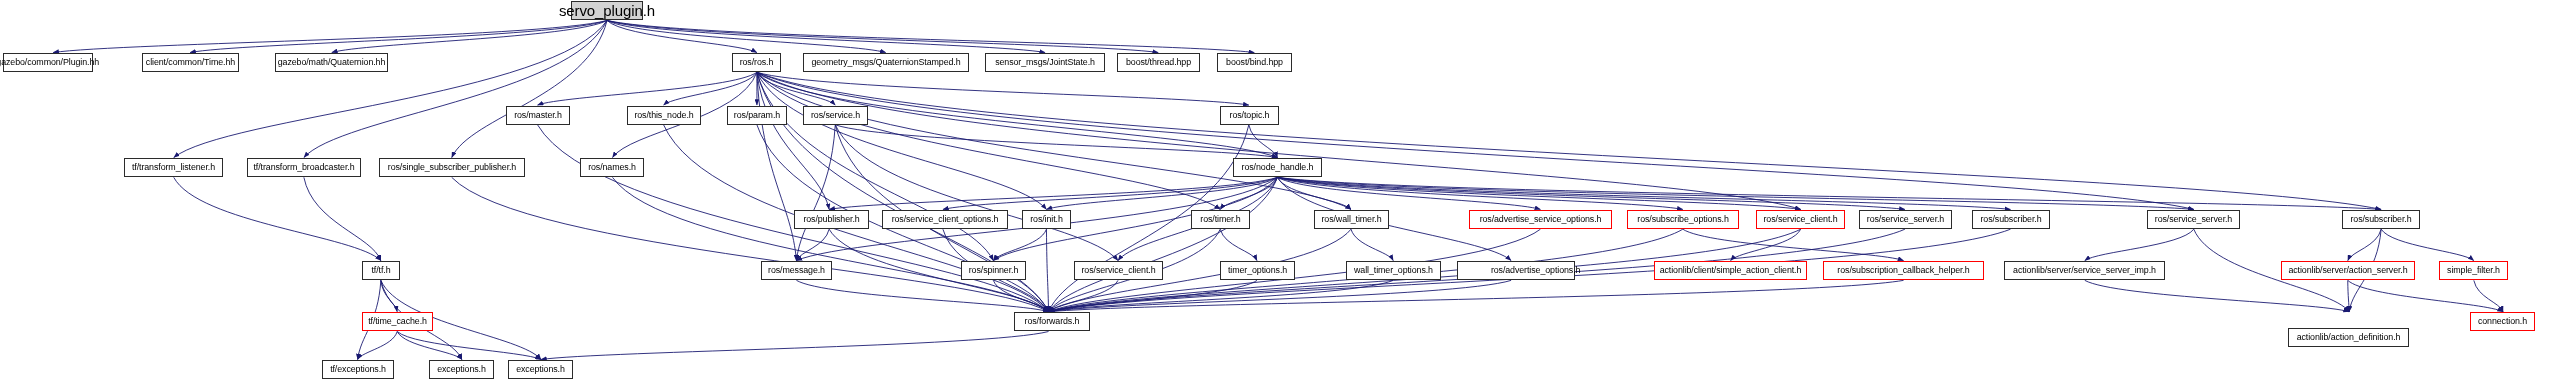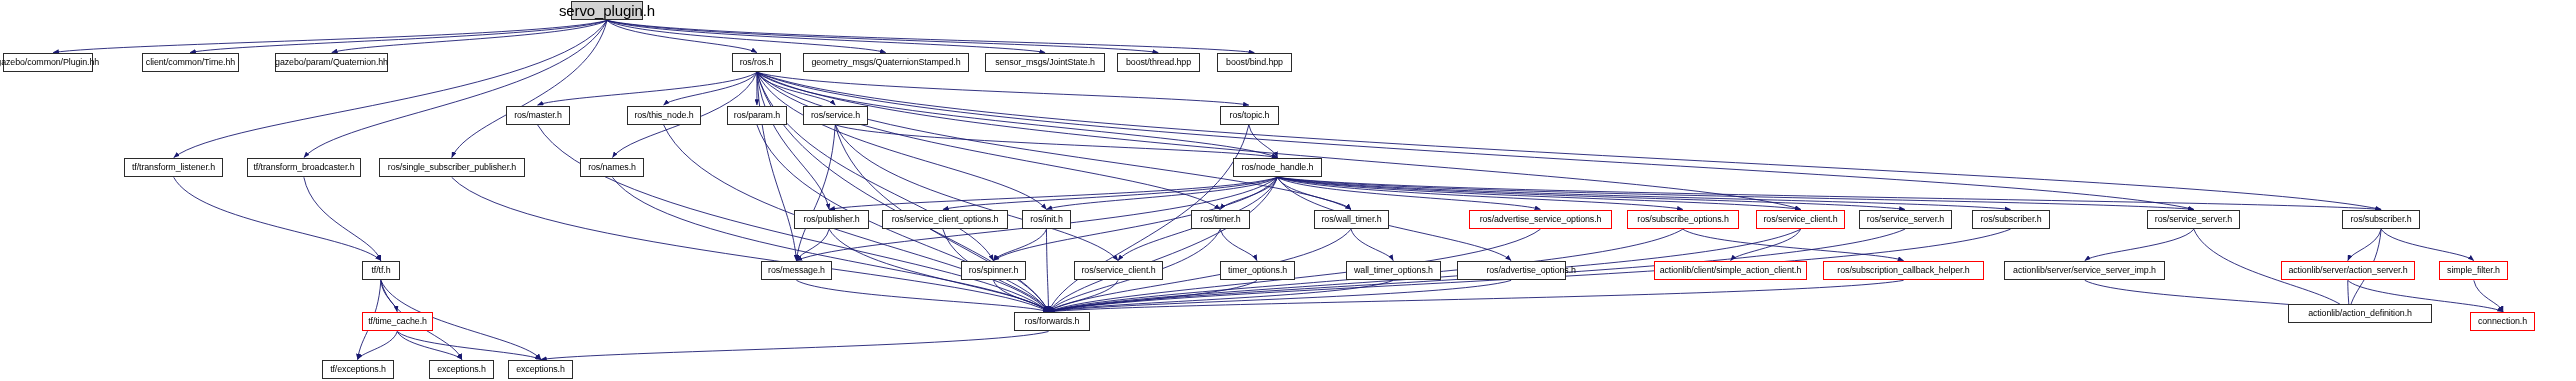--- a/index.html
+++ b/index.html
@@ -159,21 +159,21 @@
         <path d="M3446,411 C3446.24,436.3 3447.76,443.2 3448,457" fill="none" stroke="#191970" stroke-width="1.3" marker-end="url(#arrow)"></path>
         <path d="M3446,411 C3473.36,436.3 3646.64,443.2 3674,457" fill="none" stroke="#191970" stroke-width="1.3" marker-end="url(#arrow)"></path>
         <path d="M3631,411 C3636.16,436.3 3668.84,443.2 3674,457" fill="none" stroke="#191970" stroke-width="1.3" marker-end="url(#arrow)"></path>
         <path d="M1539,486 C1449.6,508.55 883.4,514.7 794,527" fill="none" stroke="#191970" stroke-width="1.3" marker-end="url(#arrow)"></path>
       </g>
   </svg>
   <div id="nodes">
       <div class="node root" style="left: 571px; top: 1.4px; width: 72px;">servo_plugin.h</div>
       <div class="node" style="left: 2.7px; top: 53px; width: 90px;">gazebo/common/Plugin.hh</div>
       <div class="node" style="left: 142px; top: 53px; width: 97px;">client/common/Time.hh</div>
-      <div class="node" style="left: 275px; top: 53px; width: 113px;">gazebo/param/Quaternion.hh</div>
+      <div class="node" style="left: 275px; top: 53px; width: 113px;">gazebo/math/Quaternion.hh</div>
       <div class="node thick" style="left: 732px; top: 53px; width: 49px;">ros/ros.h</div>
       <div class="node" style="left: 803px; top: 53px; width: 166px;">geometry_msgs/QuaternionStamped.h</div>
       <div class="node" style="left: 985px; top: 53px; width: 120px;">sensor_msgs/JointState.h</div>
       <div class="node" style="left: 1117px; top: 53px; width: 83px;">boost/thread.hpp</div>
       <div class="node" style="left: 1217px; top: 53px; width: 75px;">boost/bind.hpp</div>
       <div class="node" style="left: 506px; top: 106px; width: 64px;">ros/master.h</div>
       <div class="node" style="left: 627px; top: 106px; width: 74px;">ros/this_node.h</div>
       <div class="node" style="left: 727px; top: 106px; width: 60px;">ros/param.h</div>
       <div class="node" style="left: 803px; top: 106px; width: 65px;">ros/service.h</div>
       <div class="node" style="left: 1220px; top: 106px; width: 59px;">ros/topic.h</div>
@@ -193,28 +193,28 @@
       <div class="node thick" style="left: 1859px; top: 210px; width: 93px;">ros/service_server.h</div>
       <div class="node thick" style="left: 1972px; top: 210px; width: 78px;">ros/subscriber.h</div>
       <div class="node" style="left: 2147px; top: 210px; width: 93px;">ros/service_server.h</div>
       <div class="node" style="left: 2342px; top: 210px; width: 78px;">ros/subscriber.h</div>
       <div class="node thick" style="left: 362px; top: 261px; width: 38px;">tf/tf.h</div>
       <div class="node" style="left: 761px; top: 261px; width: 71px;">ros/message.h</div>
       <div class="node" style="left: 961px; top: 261px; width: 65px;">ros/spinner.h</div>
       <div class="node" style="left: 1074px; top: 261px; width: 89px;">ros/service_client.h</div>
       <div class="node" style="left: 1220px; top: 261px; width: 75px;">timer_options.h</div>
       <div class="node" style="left: 1346px; top: 261px; width: 95px;">wall_timer_options.h</div>
-      <div class="node" style="left: 1457px; top: 261px; width: 109px; padding-left: 44px;">ros/advertise_options.h</div>
+      <div class="node" style="left: 1457px; top: 261px; width: 118px; padding-left: 44px;">ros/advertise_options.h</div>
       <div class="node red" style="left: 1654px; top: 261px; width: 153px;">actionlib/client/simple_action_client.h</div>
       <div class="node red" style="left: 1823px; top: 261px; width: 161px;">ros/subscription_callback_helper.h</div>
       <div class="node thick" style="left: 2004px; top: 261px; width: 161px;">actionlib/server/service_server_imp.h</div>
       <div class="node red" style="left: 2281px; top: 261px; width: 134px;">actionlib/server/action_server.h</div>
       <div class="node red" style="left: 2439px; top: 261px; width: 69px;">simple_filter.h</div>
       <div class="node thick" style="left: 1014px; top: 312px; width: 76px;">ros/forwards.h</div>
       <div class="node red" style="left: 362px; top: 312px; width: 71px;">tf/time_cache.h</div>
-      <div class="node thick" style="left: 2288px; top: 304px; width: 144px;">actionlib/action_definition.h</div>
+      <div class="node thick" style="left: 2288px; top: 328px; width: 121px;">actionlib/action_definition.h</div>
       <div class="node red" style="left: 2470px; top: 312px; width: 65px;">connection.h</div>
       <div class="node" style="left: 322px; top: 360px; width: 72px;">tf/exceptions.h</div>
       <div class="node" style="left: 429px; top: 360px; width: 65px;">exceptions.h</div>
       <div class="node" style="left: 508px; top: 360px; width: 65px;">exceptions.h</div>
     </div>
 </div>
 
 
 </body></html>

